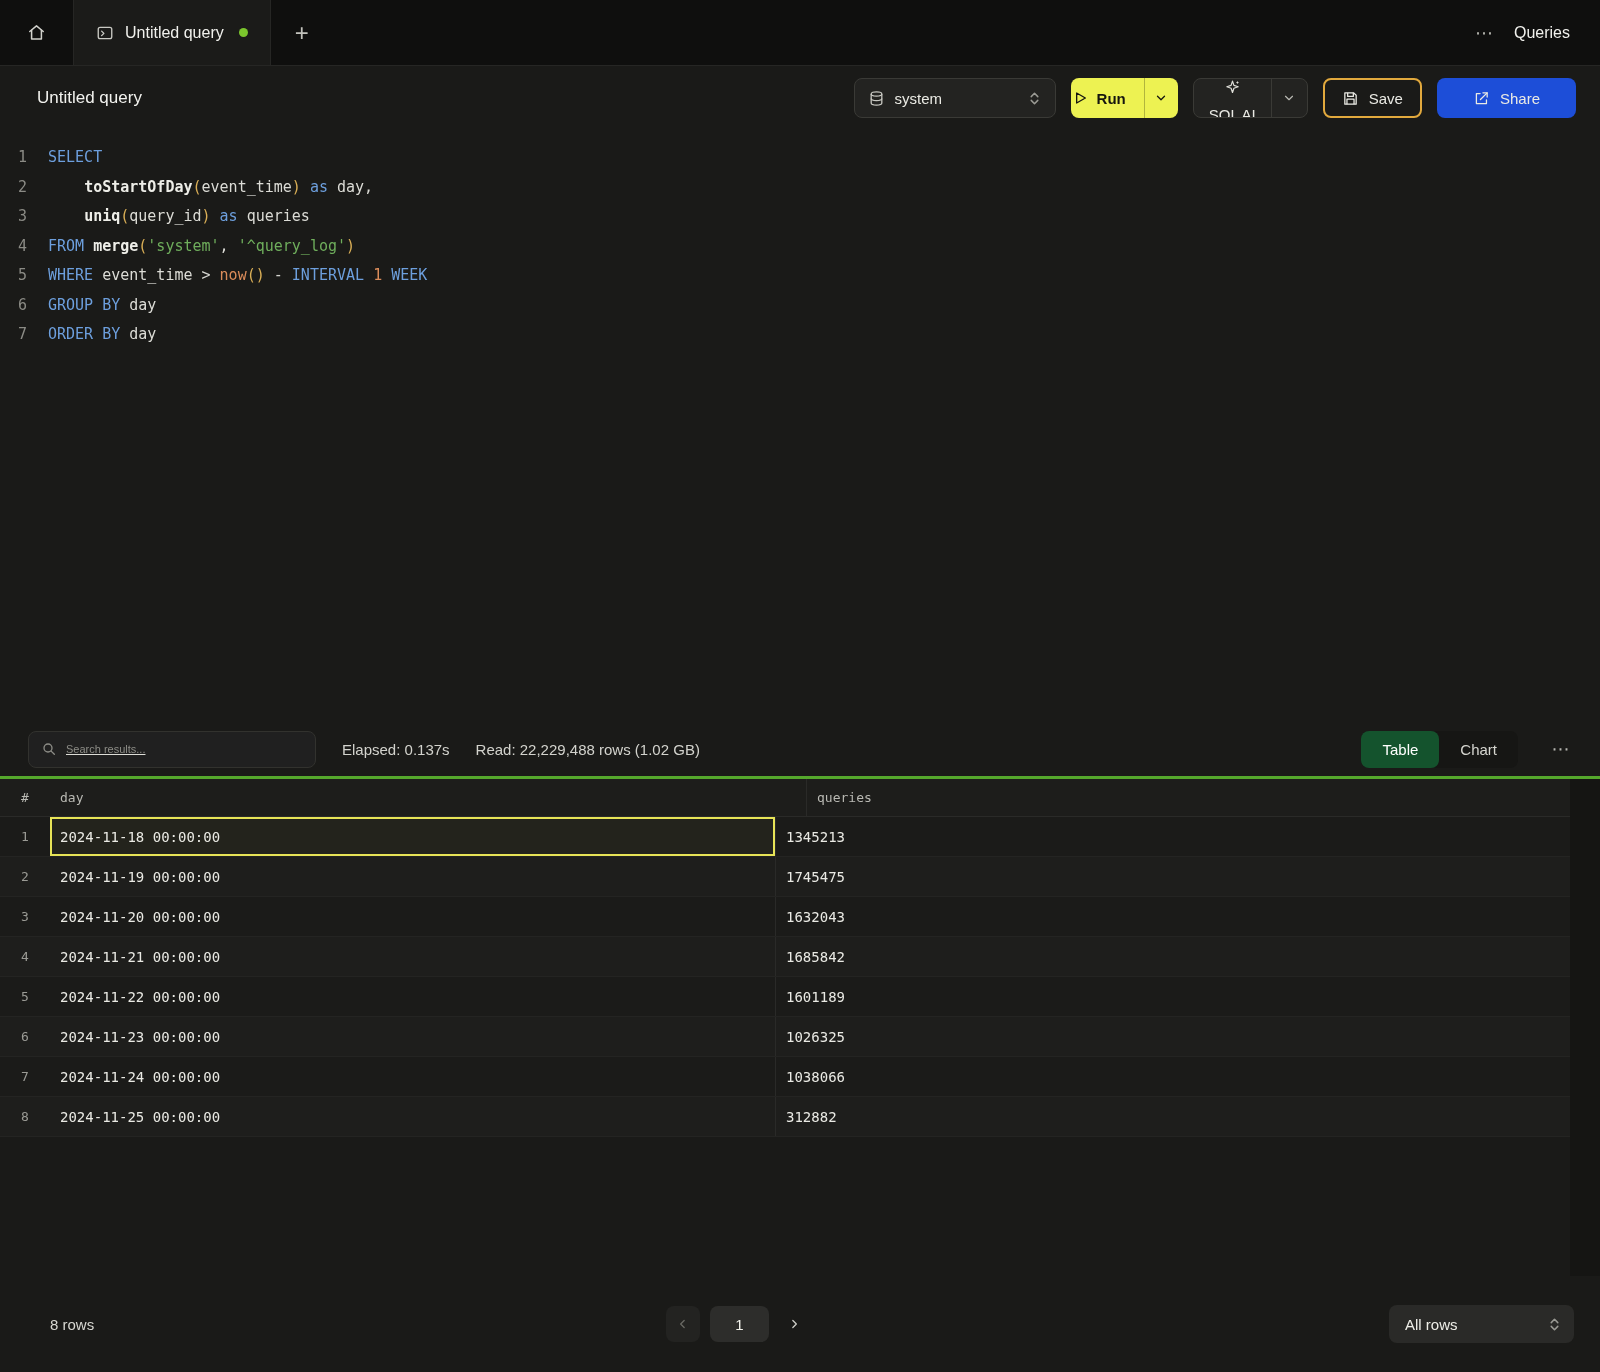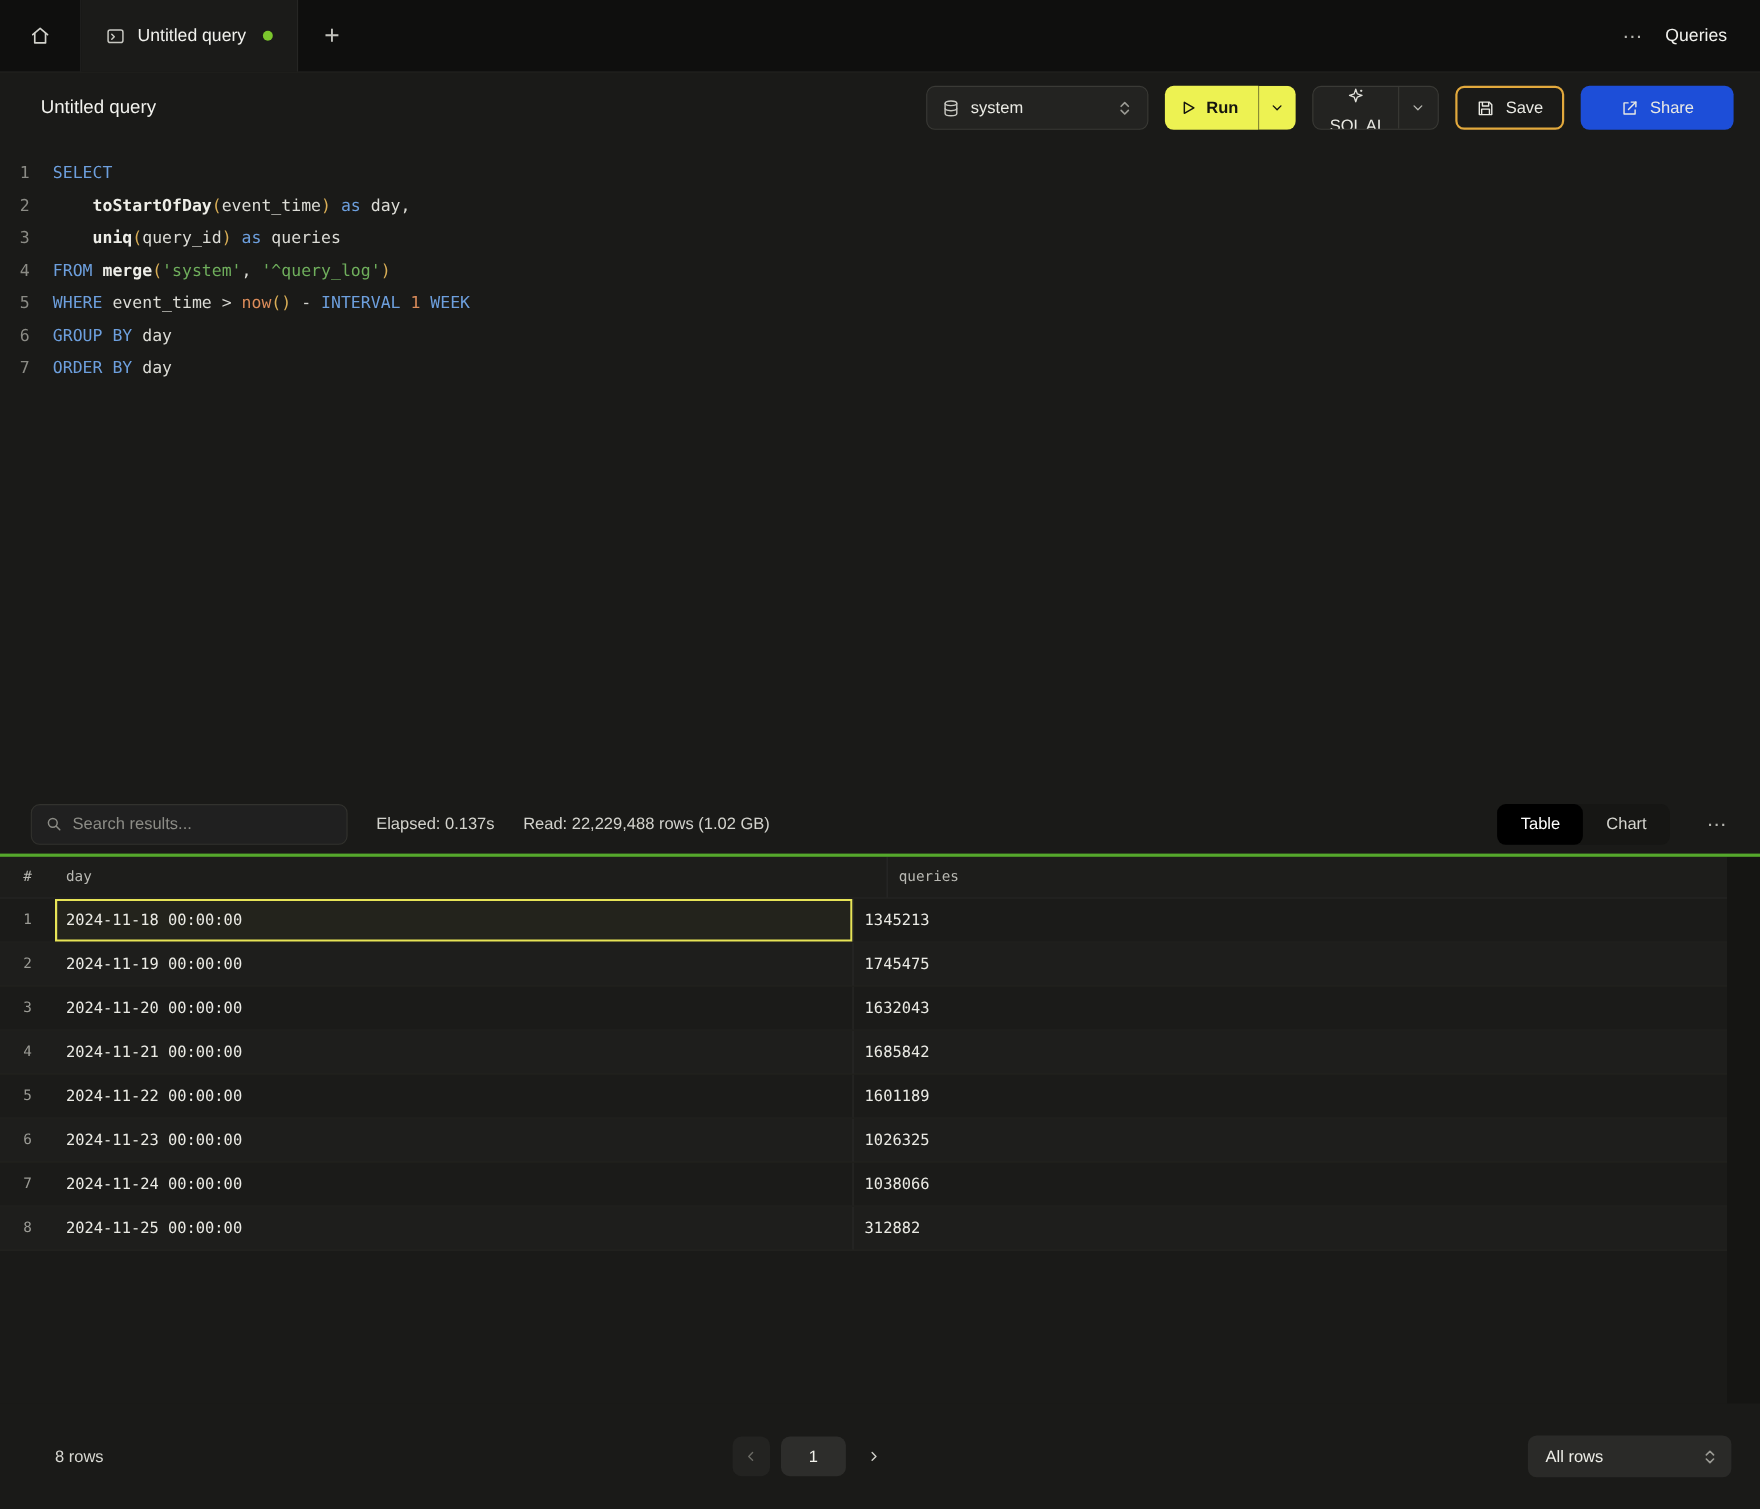--- a/index.html
+++ b/index.html
@@ -17,21 +17,21 @@
   .queries-link { font-size:16px; color:#f1f1ed; cursor:pointer; }
 
   
   .toolbar { height:64px; display:flex; align-items:center; padding:0 24px 0 37px; flex:none; }
   .doc-title { font-size:17px; color:#f2f2ee; }
   .toolbar-actions { margin-left:auto; display:flex; align-items:center; gap:15px; }
   .btn { height:40px; border-radius:8px; display:flex; align-items:center; font-size:15px; color:#eaeae4; cursor:pointer; border:none; background:transparent; font-family:inherit; }
   .db-select { width:202px; background:#232321; border:1px solid #3a3a36; padding:0 13px; gap:10px;justify-content:flex-end; }
   .db-select .spacer { flex:1; }
   .run-split { display:flex; }
-  .run-main { background:var(--accent-yellow,#EDF252); color:#15150f; font-weight:700; padding:0 18px 0 13px; gap:9px; border-radius:8px 0 0 8px; height:40px; }
+  .run-main { background:var(--accent-yellow,#EDF252); color:#15150f; font-weight:700; padding:0 18px 0 1px; gap:9px; border-radius:8px 0 0 8px; height:40px; }
   .run-caret { background:var(--accent-yellow,#EDF252); width:34px; border-radius:0 8px 8px 0; border-left:1px solid rgba(0,0,0,.25); justify-content:center; height:40px; }
   .sqlai-split { display:flex; border:1px solid #3a3a36; border-radius:8px; background:#232321; overflow:hidden; }
   .sqlai-main { padding:0 15px; gap:10px; height:38px; border-radius:0;flex-direction:column; }
   .sqlai-caret { width:36px; border-left:1px solid #3a3a36; justify-content:center; height:38px; border-radius:0; }
   .save-btn { border:2px solid var(--save-border,#E2A93D); padding:0 17px; gap:10px; }
   .share-btn { background:#1d4ed8; padding:0 36px; gap:10px; }
 
   
   .editor { height:592px; flex:none; padding:13px 0 0 0; font-family:"DejaVu Sans Mono",monospace; font-size:15px; line-height:29.5px; overflow:hidden; cursor:text; }
   .code-line { display:flex; }
@@ -41,26 +41,26 @@
   .tok-fn { color:#eeeee8; font-weight:700; }
   .tok-pr { color:#D9AE56; }
   .tok-pl { color:#dcdcd6;text-align:center; }
   .tok-st { color:#6FAE5C; }
   .tok-nm { color:#DB8C5A; }
   .tok-op { color:#d5d5d0; }
 
   
   .results-toolbar { height:54px; display:flex; align-items:center; padding:0 22px 0 28px; gap:26px; flex:none; }
   .search-box { width:288px; height:37px; background:#202020; border:1px solid #32322e; border-radius:8px; display:flex; align-items:center; padding:0 12px; gap:9px; flex:none; }
-  .search-box input { background:transparent; border:none; outline:none; color:#ddddd7; font-size:15px; width:100%; font-family:inherit; }
+  .search-box input { background:transparent; border:none; outline:none; color:#ddddd7; font-size:11px; width:100%; font-family:inherit;text-decoration:underline; }
   .search-box input::placeholder { color:#8c8c86; }
   .stat { font-size:15px; color:#d3d3cd; }
   .view-toggle { margin-left:auto; display:flex; align-items:center; background:#161614; border-radius:8px; }
   .view-seg { height:37px; padding:0 21px; display:flex; align-items:center; font-size:15px; color:#d6d6d0; border-radius:8px; cursor:pointer; }
-  .view-seg.active { background:#000000; color:#ffffff; }
+  .view-seg.active { background:#14532d; color:#ffffff; }
   .results-more { width:34px; text-align:center; color:#b5b5af; font-size:18px; letter-spacing:1px; cursor:pointer; }
 
   .status-line { height:3px; background:var(--status-green,#55A82C); flex:none; }
 
   
   .grid { flex:1; overflow:hidden; position:relative; background:#1a1a18; display:flex; }
   .grid-main { flex:1; }
   .scroll-gutter { width:30px; flex:none; background:#151513; }
   .grid-header { display:flex; height:38px; background:#1d1d1b; border-bottom:1px solid #2a2a28; font-family:"DejaVu Sans Mono",monospace; font-size:13px; color:#b9b9b3; align-items:center; }
   .col-num { width:50px; flex:none; text-align:center; }

